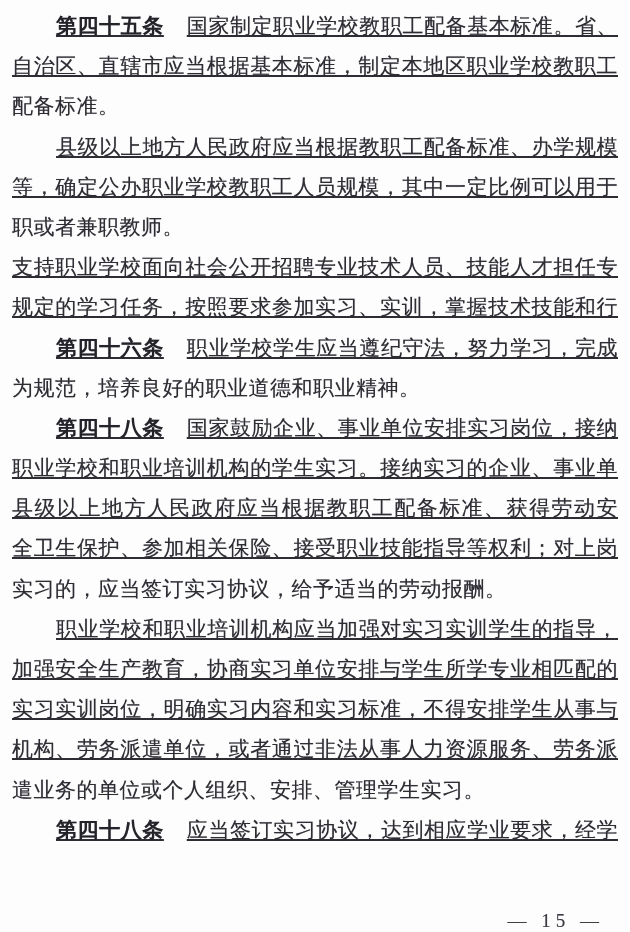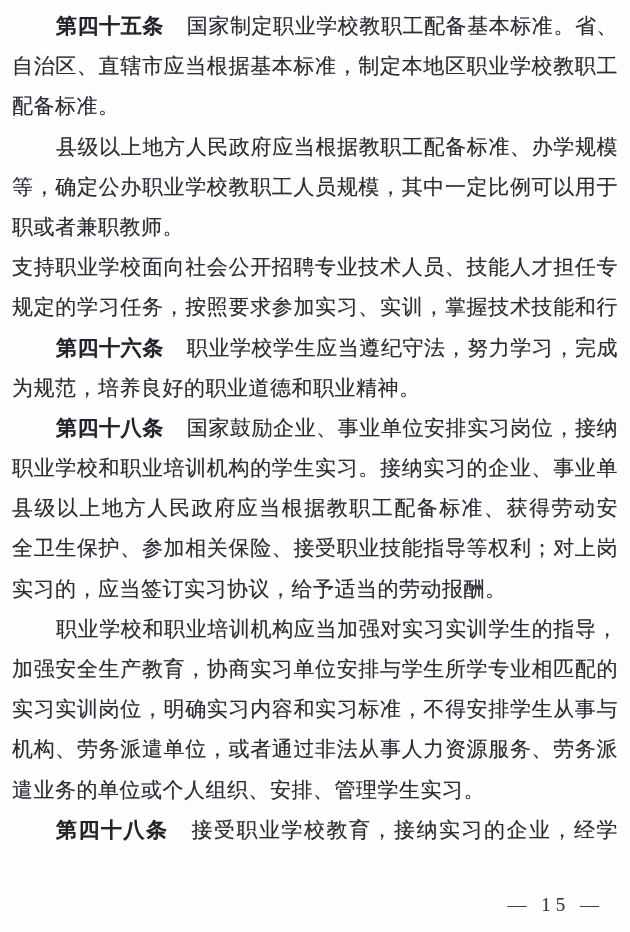--- a/index.html
+++ b/index.html
@@ -26,36 +26,37 @@
     font-size: 21px;
     line-height: 40.2px;
     height: 40.2px;
     letter-spacing: 0.5px;
     text-align: justify;
     white-space: normal;
     text-shadow: 0 0 0.7px rgba(70, 70, 80, 0.55);
   }
   .line.fill {
     text-align-last: justify;
+    text-decoration: underline;
   }
   .line.endline {
     text-align-last: left;
   }
   .line.indent {
     padding-left: 44px;
   }
   .article-no {
     font-weight: bold;
     margin-right: 23px;
     color: #232329;
   }
   .footer {
     position: absolute;
     right: 26px;
-    bottom: 16px;
+    bottom: 0;
     font-size: 19px;
     letter-spacing: 5px;
     color: #3a3a42;
     text-shadow: 0 0 0.6px rgba(70, 70, 80, 0.5);
   }
 </style>
 </head>
 <body>
 
 <div class="page">
@@ -73,16 +74,16 @@
       <div class="line fill indent"><span class="article-no">第四十八条</span><span>国家鼓励企业、事业单位安排实习岗位，接纳</span></div>
       <div class="line fill"><span>职业学校和职业培训机构的学生实习。接纳实习的企业、事业单</span></div>
       <div class="line fill"><span>县级以上地方人民政府应当根据教职工配备标准、获得劳动安</span></div>
       <div class="line fill"><span>全卫生保护、参加相关保险、接受职业技能指导等权利；对上岗</span></div>
       <div class="line endline"><span>实习的，应当签订实习协议，给予适当的劳动报酬。</span></div>
       <div class="line fill indent"><span>职业学校和职业培训机构应当加强对实习实训学生的指导，</span></div>
       <div class="line fill"><span>加强安全生产教育，协商实习单位安排与学生所学专业相匹配的</span></div>
       <div class="line fill"><span>实习实训岗位，明确实习内容和实习标准，不得安排学生从事与</span></div>
       <div class="line fill"><span>机构、劳务派遣单位，或者通过非法从事人力资源服务、劳务派</span></div>
       <div class="line endline"><span>遣业务的单位或个人组织、安排、管理学生实习。</span></div>
-      <div class="line fill indent"><span class="article-no">第四十八条</span><span>接受职业学校教育，接纳实习的企业，经学</span></div>
+      <div class="line fill indent"><span class="article-no">第四十八条</span><span>应当签订实习协议，达到相应学业要求，经学</span></div>
     </div>
   <div class="footer">— 15 —</div>
 </div>
 
 </body></html>

